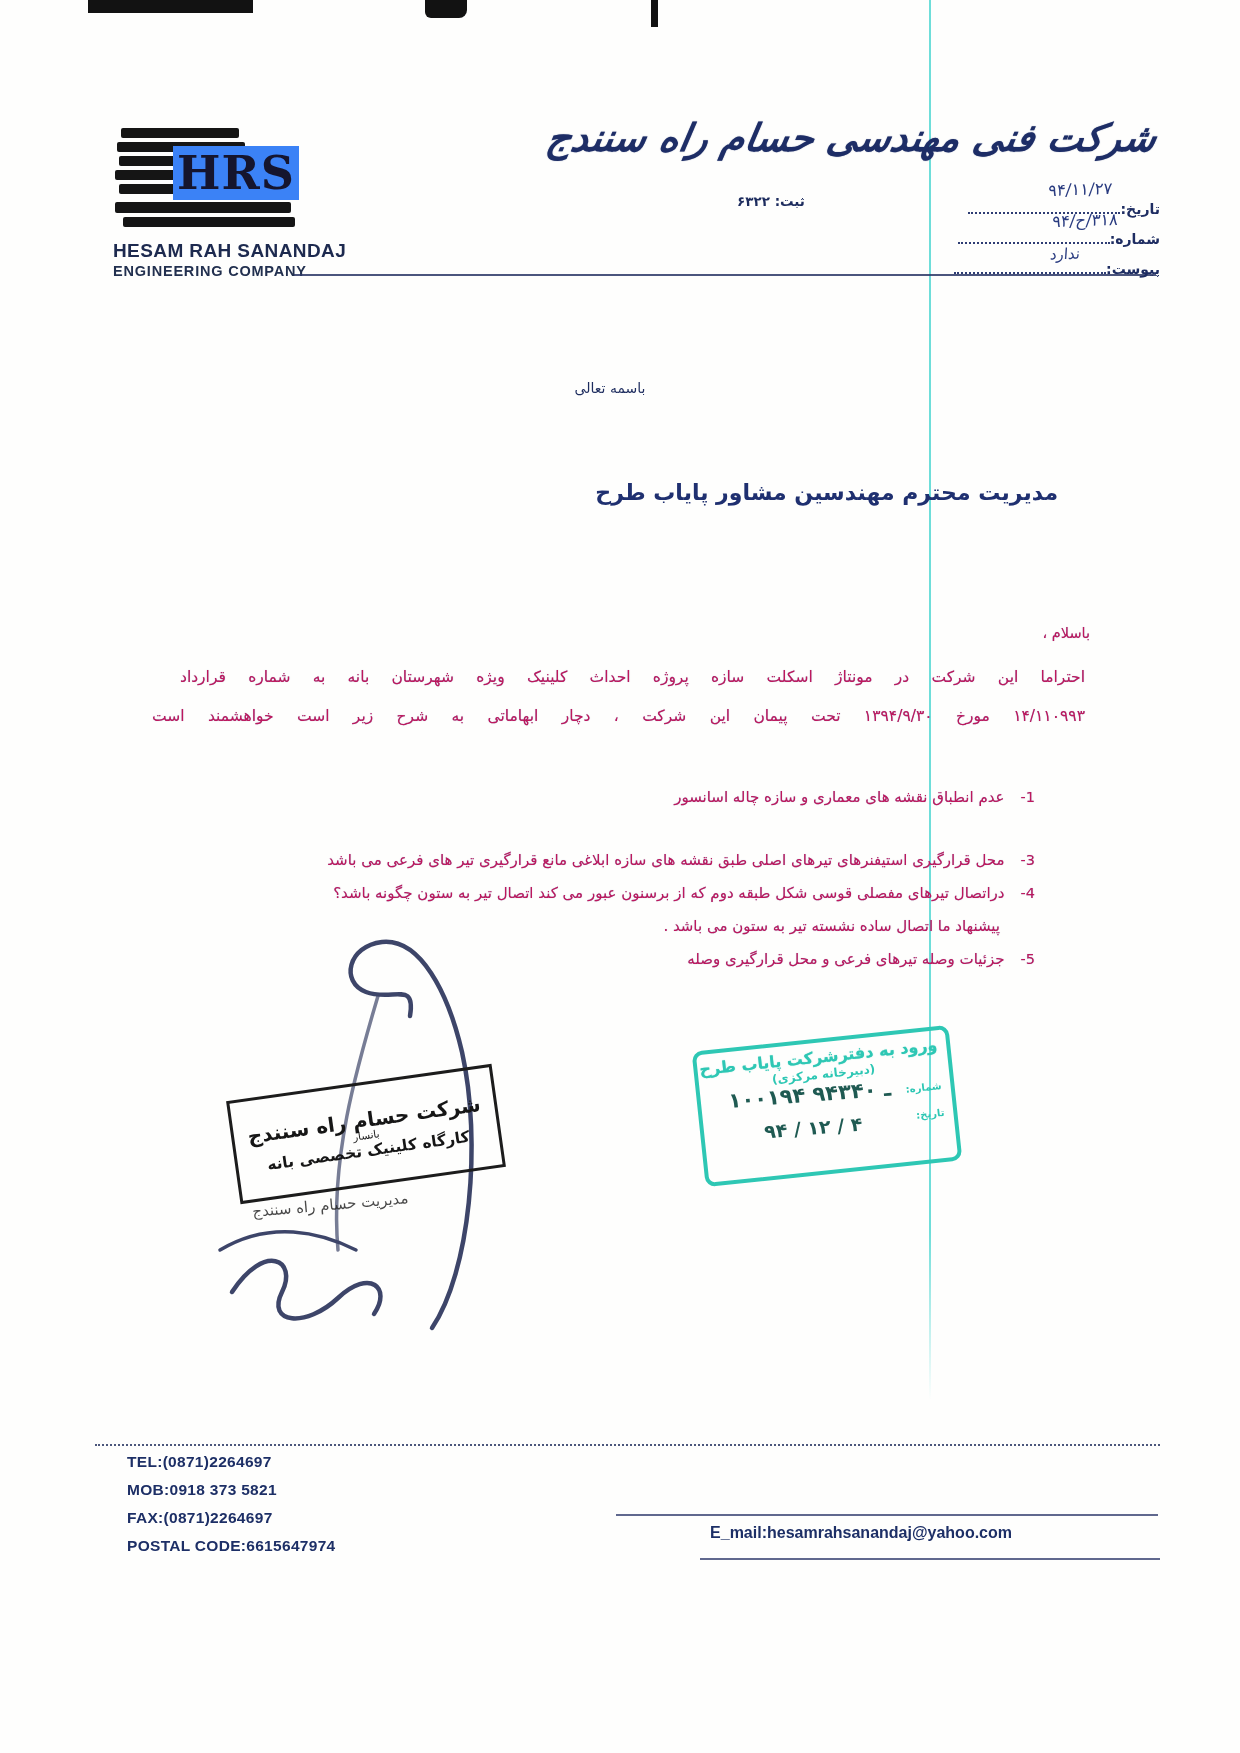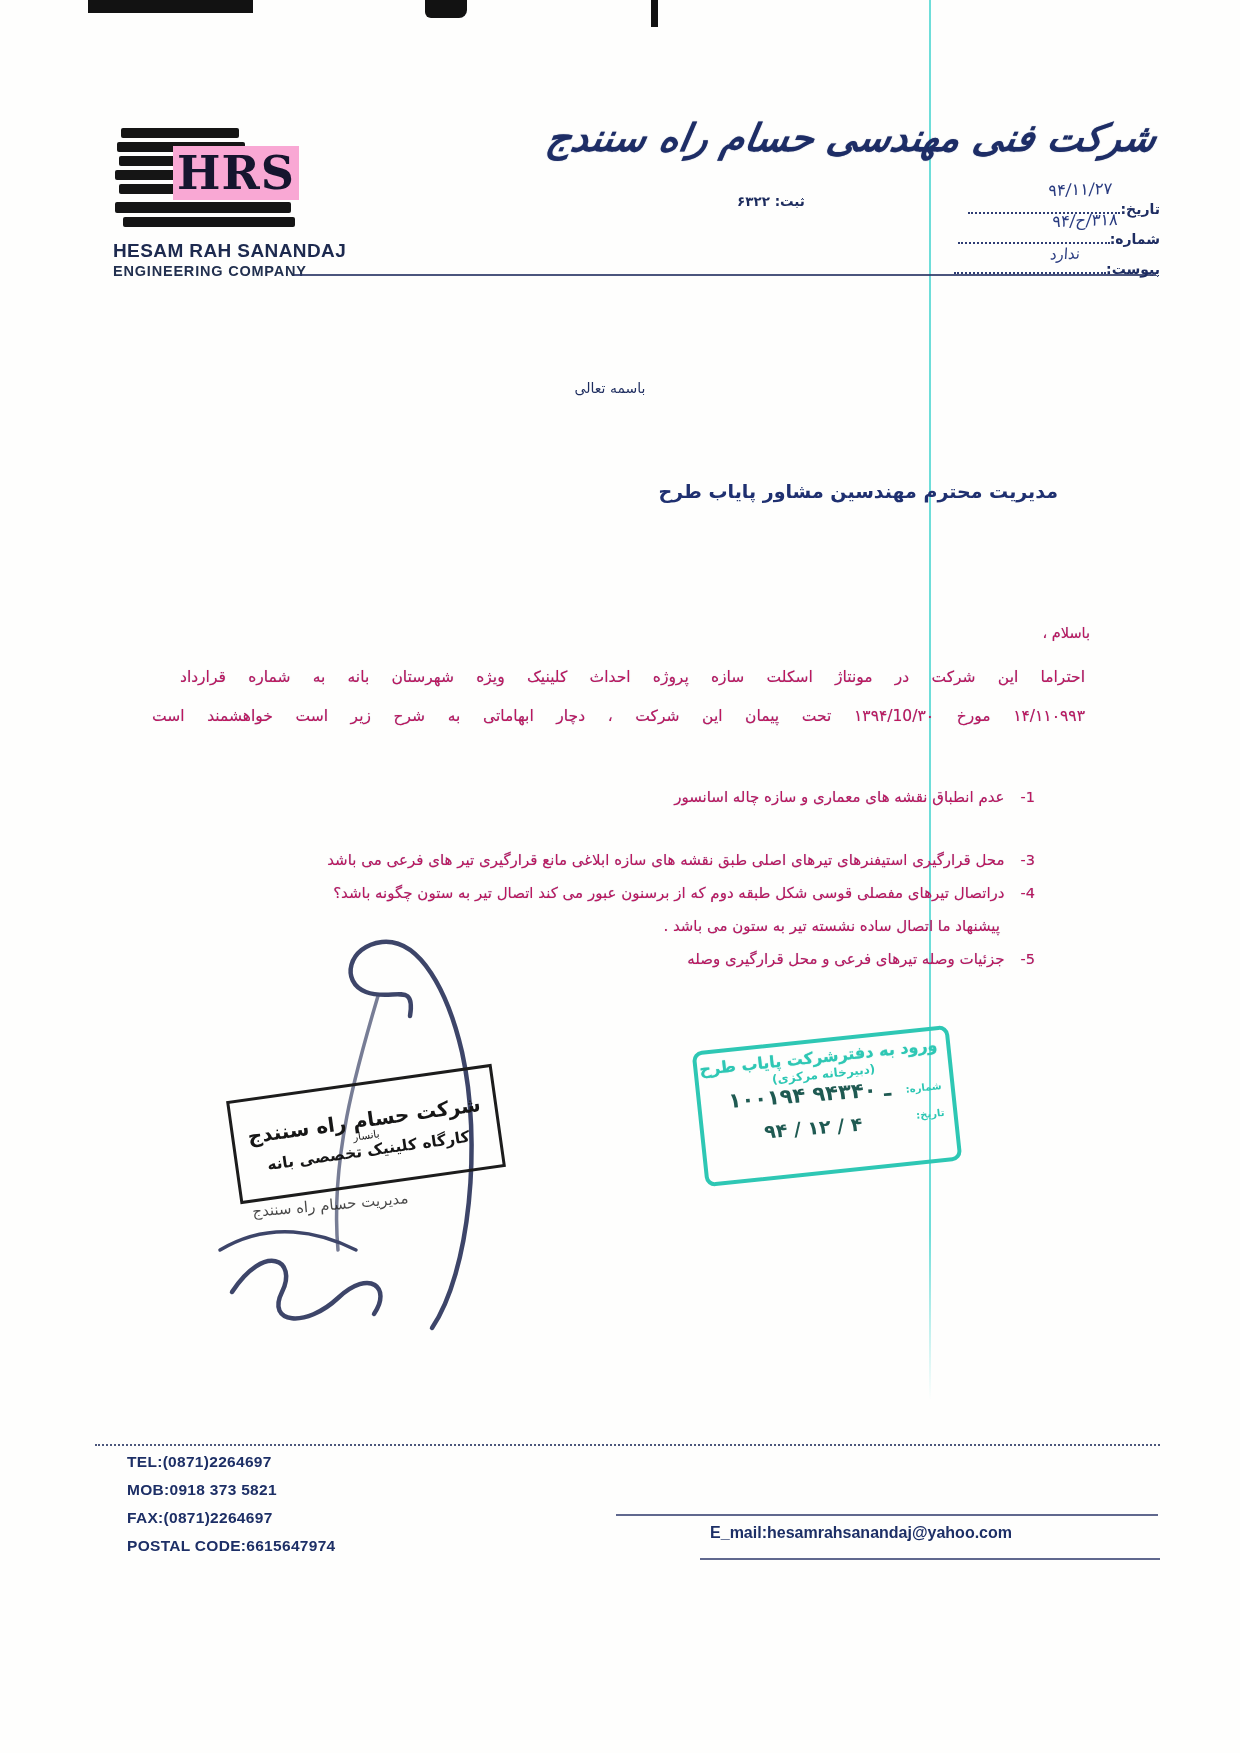--- a/index.html
+++ b/index.html
@@ -9,39 +9,39 @@
   .ink{color:#be185d;text-shadow:0 0 .7px rgba(46,62,140,.5);margin-top:13px;}
   .ink-dark{color:#1d2c5e;}
   
   .art{background:#121212;}
   .cyan-line{left:929px;top:0;width:2px;height:1400px;
     background:linear-gradient(#55d8d3 88%,rgba(85,216,211,0));opacity:.85;}
   
   .logo{left:113px;top:128px;width:190px;height:112px;}
   .bar{position:absolute;background:#151515;border-radius:2px;}
   .hrs{position:absolute;left:60px;top:18px;font-family:"DejaVu Serif",serif;font-weight:bold;
-       font-size:46px;color:#15152e;background:#f9a8d4;padding:0 4px;letter-spacing:1px;}
+       font-size:46px;color:#15152e;background:#3b82f6;padding:0 4px;letter-spacing:1px;}
   .co-en1{left:113px;top:240px;font-family:"Liberation Sans",sans-serif;font-weight:bold;
           font-size:19px;color:#1d2a4f;letter-spacing:.4px;}
   .co-en2{left:113px;top:263px;font-family:"Liberation Sans",sans-serif;font-weight:bold;
           font-size:14.5px;color:#22304f;letter-spacing:.8px;}
   .head-rule{left:294px;right:84px;top:274px;height:2px;background:#2c3766;opacity:.85;}
   
   .co-fa{right:84px;top:116px;font-size:38px;font-weight:bold;font-style:italic;
          color:#1d2d66;transform:skewX(-10deg);direction:rtl;white-space:nowrap;
          text-shadow:0 0 1px rgba(29,45,102,.6);}
   .sabt{left:737px;top:193px;font-size:13.5px;font-weight:bold;direction:rtl;}
   .meta-row{right:80px;direction:rtl;white-space:nowrap;}
   .m-label{font-size:14px;font-weight:bold;color:#1e2d62;}
   .m-dots{display:inline-block;width:152px;border-bottom:2px dotted #2e3d74;height:.85em;}
   .hand{font-size:16.5px;color:#2a3c80;letter-spacing:1.5px;transform:rotate(-2deg) skewX(-6deg);
         direction:rtl;white-space:nowrap;}
   
   .besmele{left:505px;top:380px;width:210px;text-align:center;font-size:14px;font-weight:500;}
-  .recipient{right:182px;top:480px;font-size:19px;font-weight:bold;direction:rtl;white-space:nowrap;color:#1f3070;}
+  .recipient{right:182px;top:480px;font-size:22px;font-weight:bold;direction:rtl;white-space:nowrap;color:#1f3070;}
   .salam{right:150px;top:612px;font-size:14.5px;direction:rtl;white-space:nowrap;}
   .pline{font-size:15.5px;direction:rtl;line-height:24px;}
   .pj{left:180px;right:155px;text-align:justify;text-align-last:justify;word-spacing:2px;}
   .p2{left:152px;}
   .p3{left:150px;top:730px;white-space:nowrap;}
   .li{right:205px;direction:rtl;white-space:nowrap;font-size:15px;}
   .li-num{display:inline-block;margin-left:16px;font-size:14.5px;}
   .li-cont{right:240px;direction:rtl;white-space:nowrap;font-size:15px;}
   
   .stamp-entry{left:698px;top:1038px;width:258px;height:136px;transform:rotate(-6deg);
@@ -113,21 +113,21 @@
   </div>
   <div class="abs hand" style="right:128px;top:180px;">۹۴/۱۱/۲۷</div>
   <div class="abs hand" style="right:122px;top:211px;">۳۱۸/ح/۹۴</div>
   <div class="abs hand" style="right:160px;top:245px;font-size:15px;">ندارد</div>
 
   <div class="abs besmele ink-dark">باسمه تعالی</div>
   <div class="abs recipient">مدیریت محترم مهندسین مشاور پایاب طرح</div>
   <div class="abs salam ink">باسلام ،</div>
 
   <div class="abs pline pj ink" style="top:652px;">احتراما این شرکت در مونتاژ اسکلت سازه پروژه احداث کلینیک ویژه شهرستان بانه به شماره قرارداد</div>
-  <div class="abs pline pj p2 ink" style="top:691px;">۱۴/۱۱۰۹۹۳ مورخ ۱۳۹۴/10/۳۰ تحت پیمان این شرکت ، دچار ابهاماتی به شرح زیر است خواهشمند است</div>
+  <div class="abs pline pj p2 ink" style="top:691px;">۱۴/۱۱۰۹۹۳ مورخ ۱۳۹۴/۹/۳۰ تحت پیمان این شرکت ، دچار ابهاماتی به شرح زیر است خواهشمند است</div>
 
   <div class="abs li ink" style="top:775px;">
     <span class="li-num" dir="ltr">-1</span><span>عدم انطباق نقشه های معماری و سازه چاله اسانسور</span>
   </div>
   <div class="abs li ink" style="top:838px;">
     <span class="li-num" dir="ltr">-3</span><span>محل قرارگیری استیفنرهای تیرهای اصلی طبق نقشه های سازه ابلاغی مانع قرارگیری تیر های فرعی می باشد</span>
   </div>
   <div class="abs li ink" style="top:871px;">
     <span class="li-num" dir="ltr">-4</span><span>دراتصال تیرهای مفصلی قوسی شکل طبقه دوم که از برسنون عبور می کند اتصال تیر به ستون چگونه باشد؟</span>
   </div>

